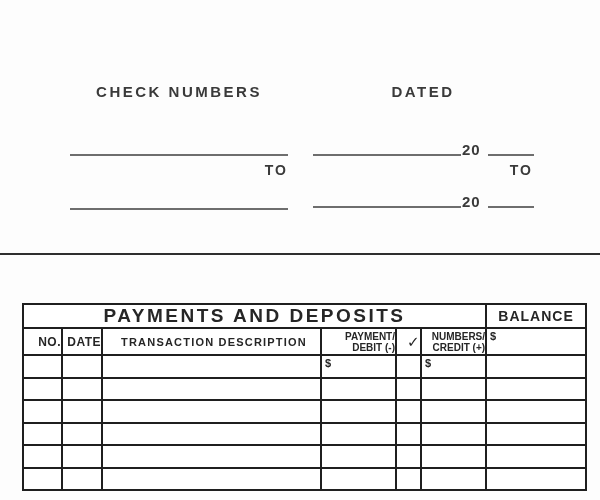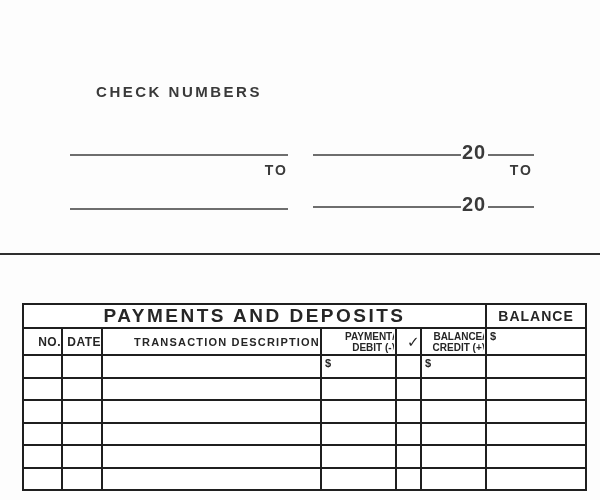--- a/index.html
+++ b/index.html
@@ -25,21 +25,21 @@
     text-align:center;
   }
   .to-label{
     font-size:14px;letter-spacing:2px;color:var(--ink);
     text-align:right;
   }
   .fill-line{
     height:2px;background:var(--line);
   }
   .year{
-    font-size:20px;letter-spacing:1px;color:var(--ink);
+    font-size:15px;letter-spacing:1px;color:var(--ink);
   }
   .divider{
     left:0;top:253px;width:600px;height:2px;background:#2e2e2e;
   }
   
   table.register{
     position:absolute;left:22px;top:271px;
     width:563px;border-collapse:collapse;table-layout:fixed;
     color:var(--table-ink);
     margin-top:32px;
@@ -55,39 +55,40 @@
   }
   .balance-cell{
     text-align:center;vertical-align:middle;
     font-size:14px;letter-spacing:1px;
   }
   .colhead{
     height:24px;text-align:right;vertical-align:middle;
     font-size:12px;letter-spacing:0.5px;
   }
   .colhead.desc{
-    text-align:right;padding-left:5px;letter-spacing:1.2px;font-size:11px;
+    text-align:center;padding-left:5px;letter-spacing:1.2px;font-size:11px;
   }
-  .colhead.two-line{font-size:10px;line-height:11px;letter-spacing:0;border-radius:8px;}
+  .colhead.two-line{font-size:10px;line-height:11px;letter-spacing:0;}
   .colhead.checkcol{font-size:15px;}
   .colhead.balhead{
     text-align:left;vertical-align:top;padding:1px 0 0 3px;font-size:11px;
   }
   table.register td.cell{
     height:19.5px;
     vertical-align:top;text-align:left;
     font-size:11px;padding:1px 0 0 3px;
   }
 </style>
 </head>
 <body>
 
 <div class="page">
 
   <div class="abs hdr-label" style="left:70px;top:83px;width:218px;">CHECK NUMBERS</div>
+  <div class="abs hdr-label" style="left:313px;top:83px;width:220px;">DATED</div>
 
   <div class="abs fill-line" style="left:70px;top:154px;width:218px;"></div>
   <div class="abs to-label" style="left:70px;top:162px;width:218px;">TO</div>
   <div class="abs fill-line" style="left:70px;top:208px;width:218px;"></div>
 
   <div class="abs fill-line" style="left:313px;top:154px;width:148px;"></div>
   <div class="abs year" style="left:462px;top:141px;">20</div>
   <div class="abs fill-line" style="left:488px;top:154px;width:46px;"></div>
 
   <div class="abs to-label" style="left:313px;top:162px;width:220px;">TO</div>
@@ -112,21 +113,21 @@
       <tr>
         <td class="title-cell" colspan="6">PAYMENTS AND DEPOSITS</td>
         <td class="balance-cell">BALANCE</td>
       </tr>
       <tr>
         <td class="colhead">NO.</td>
         <td class="colhead">DATE</td>
         <td class="colhead desc">TRANSACTION DESCRIPTION</td>
         <td class="colhead two-line"><span>PAYMENT/</span><br><span>DEBIT (-)</span></td>
         <td class="colhead checkcol">✓</td>
-        <td class="colhead two-line"><span>BALANCE/</span><br><span>CREDIT (+)</span></td>
+        <td class="colhead two-line"><span>NUMBERS/</span><br><span>CREDIT (+)</span></td>
         <td class="colhead balhead">$</td>
       </tr>
 
     <tr>
           <td class="cell"></td>
           <td class="cell"></td>
           <td class="cell"></td>
           <td class="cell">$</td>
           <td class="cell"></td>
           <td class="cell">$</td>

